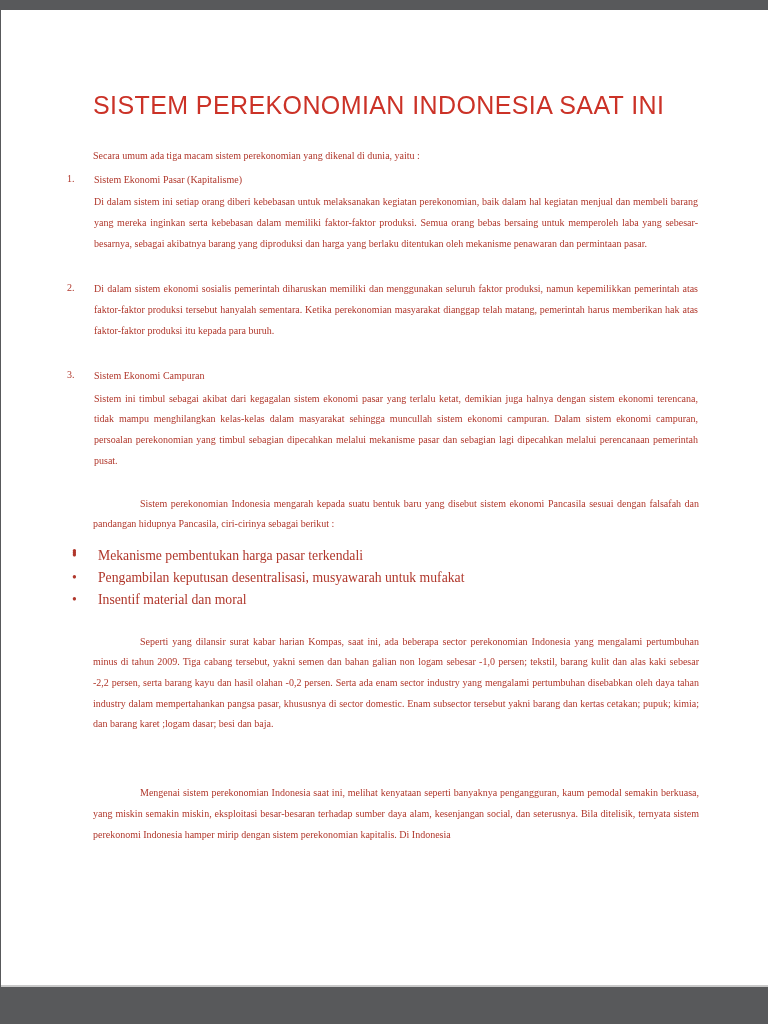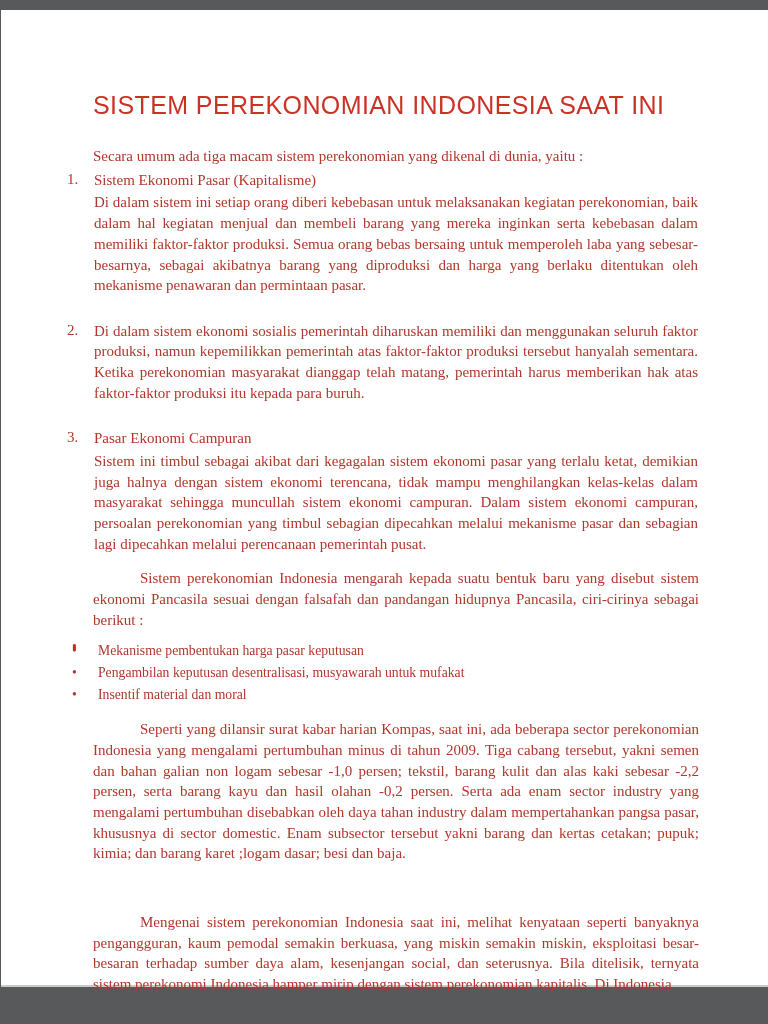--- a/index.html
+++ b/index.html
@@ -20,27 +20,27 @@
     color:var(--text,#b0372b);
   }
   .doc-title{
     font-family:"Liberation Sans", sans-serif;
     font-size:25px; font-weight:400; letter-spacing:0.4px;
     color:var(--title,#cb3227);
     margin-bottom:24px;
     white-space:nowrap;
   }
   .body-text{
-    font-size:15px; line-height:20.7px; text-align:justify;
+    font-size:10px; line-height:20.7px; text-align:justify;
   }
   .num-item{ position:relative; }
   .num-item + .num-item{ margin-top:20.7px; }
   .num{ position:absolute; left:-26px; top:0; }
   .indent-para{ text-indent:47px;margin-top:46px; }
-  .para-gap{ margin-top:11px; }
+  .para-gap{ margin-top:19px; }
   .bullets{ list-style:none; margin-top:4px; }
   .bullets li{
     position:relative; padding-left:4px;
     font-size:13.7px; line-height:19.9px; text-align:left;
     color:var(--text,#b0372b);
   }
   .bullet-marker{ position:absolute; left:-22px; top:0; }
 </style>
 </head>
 <body>
@@ -58,36 +58,36 @@
       <p class="body-text">Di dalam sistem ini setiap orang diberi kebebasan untuk melaksanakan kegiatan perekonomian, baik dalam hal kegiatan menjual dan membeli barang yang mereka inginkan serta kebebasan dalam memiliki faktor-faktor produksi. Semua orang bebas bersaing untuk memperoleh laba yang sebesar-besarnya, sebagai akibatnya barang yang diproduksi dan harga yang berlaku ditentukan oleh mekanisme penawaran dan permintaan pasar.</p>
     </div>
 
     <div class="num-item">
       <span class="num body-text">2.</span>
       <p class="body-text">Di dalam sistem ekonomi sosialis pemerintah diharuskan memiliki dan menggunakan seluruh faktor produksi, namun kepemilikkan pemerintah atas faktor-faktor produksi tersebut hanyalah sementara. Ketika perekonomian masyarakat dianggap telah matang, pemerintah harus memberikan hak atas faktor-faktor produksi itu kepada para buruh.</p>
     </div>
 
     <div class="num-item">
       <span class="num body-text">3.</span>
-      <div class="body-text">Pasar Ekonomi Campuran</div>
+      <div class="body-text">Sistem Ekonomi Campuran</div>
       <p class="body-text">Sistem ini timbul sebagai akibat dari kegagalan sistem ekonomi pasar yang terlalu ketat, demikian juga halnya dengan sistem ekonomi terencana, tidak mampu menghilangkan kelas-kelas dalam masyarakat sehingga muncullah sistem ekonomi campuran. Dalam sistem ekonomi campuran, persoalan perekonomian yang timbul sebagian dipecahkan melalui mekanisme pasar dan sebagian lagi dipecahkan melalui perencanaan pemerintah pusat.</p>
     </div>
 
     <p class="body-text indent-para para-gap">Sistem perekonomian Indonesia mengarah kepada suatu bentuk baru yang disebut sistem ekonomi Pancasila sesuai dengan falsafah dan pandangan hidupnya Pancasila, ciri-cirinya sebagai berikut :</p>
 
     <ul class="bullets">
       <li>
         <span class="bullet-marker">•</span>
       </li>
       <li>
         <span class="bullet-marker">•</span>
       </li>
       <li>
         <span class="bullet-marker">•</span>
-        <span>Mekanisme pembentukan harga pasar keputusan</span>
+        <span>Mekanisme pembentukan harga pasar terkendali</span>
       </li>
       <li>
         <span class="bullet-marker">•</span>
         <span>Pengambilan keputusan desentralisasi, musyawarah untuk mufakat</span>
       </li>
       <li>
         <span class="bullet-marker">•</span>
         <span>Insentif material dan moral</span>
       </li>
     </ul>

